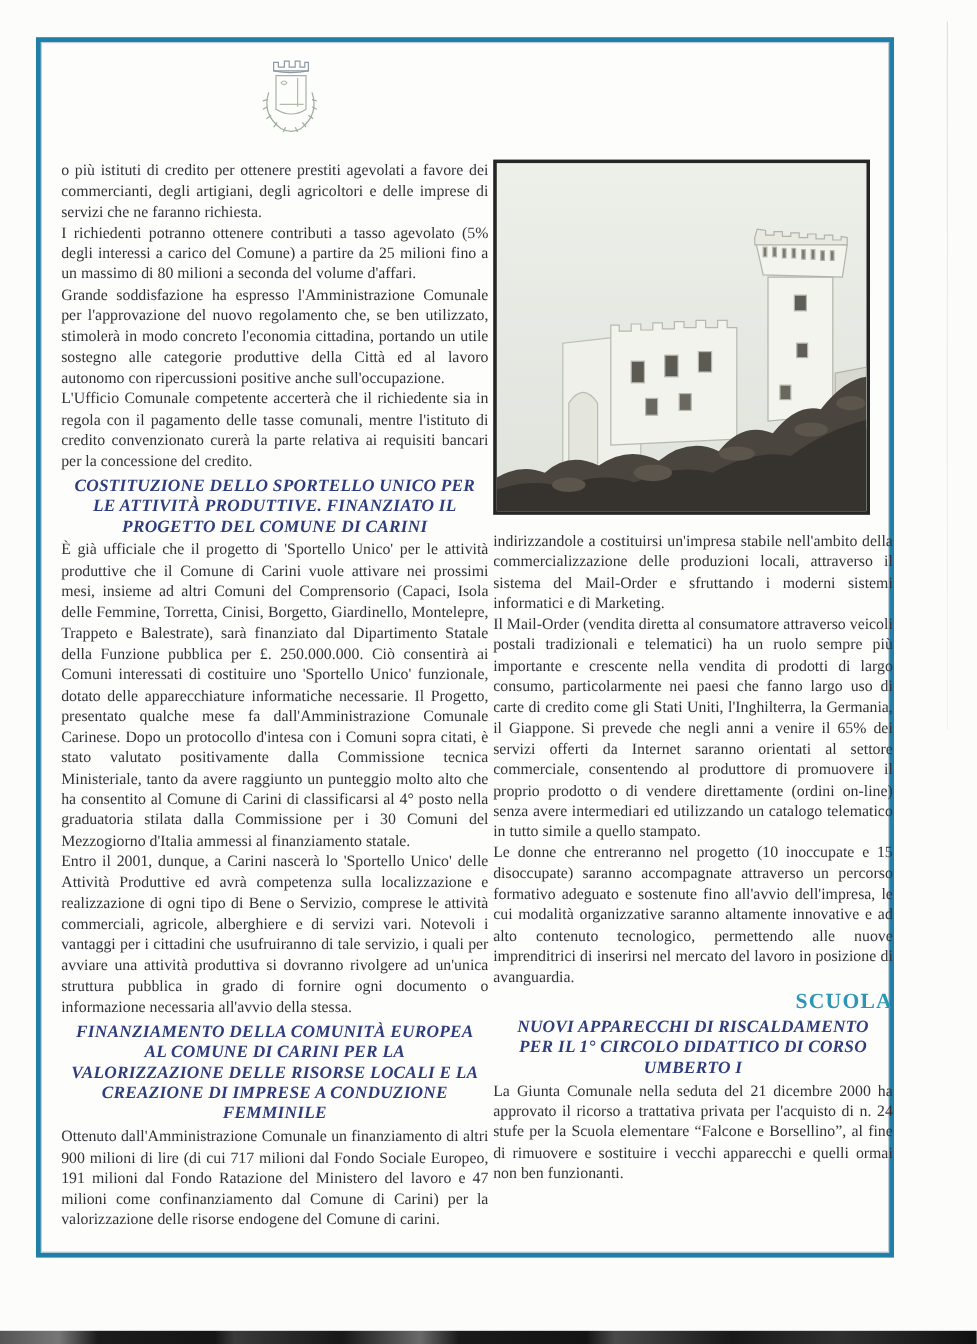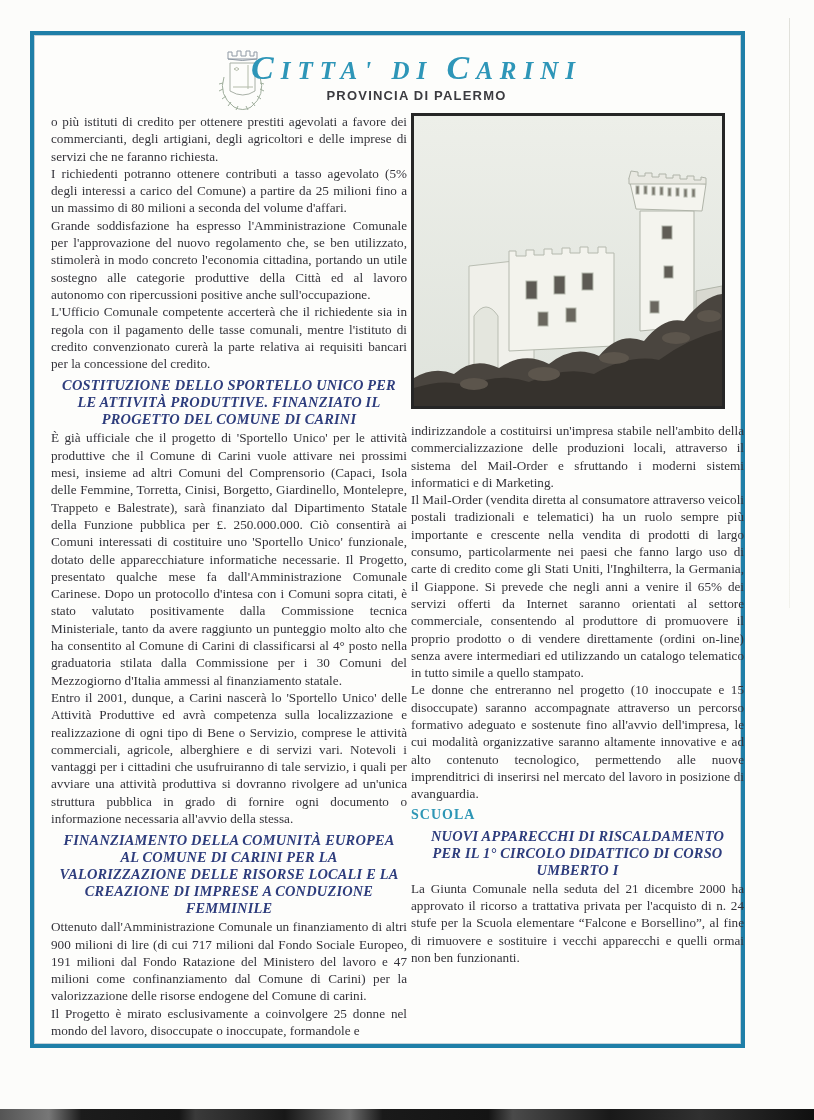--- a/index.html
+++ b/index.html
@@ -32,33 +32,33 @@
     white-space:nowrap;
   }
   .title .bigc{font-size:34px;letter-spacing:7px;}
   .subtitle{
     margin-top:1px;
     font-family:"Liberation Sans", sans-serif;
     font-weight:bold;color:#3b3b40;
     font-size:13px;letter-spacing:1.2px;
   }
   
-  .col{position:absolute;top:78px;color:#34333a;font-size:13.2px;line-height:17.3px;text-align:justify;}
+  .col{position:absolute;top:98px;color:#34333a;font-size:13.2px;line-height:17.3px;text-align:justify;}
   .col p{margin:0;}
   .col-left{left:17px;width:356px;}
   .col-right{left:377px;width:333px;}
   h3.head{
     margin:5px 6px 1px 6px;text-align:center;
     font-size:14.4px;line-height:17px;
     font-style:italic;font-weight:bold;
     color:#2e3d7d;letter-spacing:.2px;font-family:Liberation Serif, serif;
   }
   .section-label{
-    margin:3px 0 0 0;text-align:left;
-    font-weight:bold;font-size:14px;letter-spacing:1px;
+    margin:3px 0 0 0;text-align:right;
+    font-weight:bold;font-size:18px;letter-spacing:1px;
     color:#2e96b5;
   }
   
   .photo{
     width:308px;height:290px;
     border:3px solid #262626;
     margin-bottom:13px;
     background:#e9ebe6;
     display:block;
   }
@@ -98,38 +98,33 @@
             <path d="M28 59 l-2 4"></path>
           <path d="M50 36 l4 1"></path>
             <path d="M50 42 l4 2"></path>
             <path d="M47 49 l4 3"></path>
           <path d="M42 55 l3 4"></path>
             <path d="M36 59 l2 4"></path>
         </g>
       </g>
     </svg>
 
-    <div class="title-block">
-      <div class="title"><span class="bigc">C</span><span>ITTA' DI </span><span class="bigc">C</span><span>ARINI</span></div>
-      <div class="subtitle">PROVINCIA DI PALERMO</div>
-    </div>
 
     <div class="col col-left">
       <p>o più istituti di credito per ottenere prestiti agevolati a favore dei commercianti, degli artigiani, degli agricoltori e delle imprese di servizi che ne faranno richiesta.</p>
       <p>I richiedenti potranno ottenere contributi a tasso agevolato (5% degli interessi a carico del Comune) a partire da 25 milioni fino a un massimo di 80 milioni a seconda del volume d'affari.</p>
       <p>Grande soddisfazione ha espresso l'Amministrazione Comunale per l'approvazione del nuovo regolamento che, se ben utilizzato, stimolerà in modo concreto l'economia cittadina, portando  un utile sostegno alle categorie produttive della Città ed al lavoro autonomo con ripercussioni positive anche sull'occupazione.</p>
       <p>L'Ufficio Comunale competente accerterà che il richiedente sia in regola con il pagamento delle tasse comunali, mentre l'istituto di credito convenzionato curerà la parte relativa ai requisiti bancari per la concessione del credito.</p>
 
       <h3 class="head">COSTITUZIONE DELLO SPORTELLO UNICO PER LE ATTIVITÀ PRODUTTIVE. FINANZIATO IL PROGETTO DEL COMUNE DI CARINI</h3>
       <p>È già ufficiale che il progetto di 'Sportello Unico' per le attività produttive che il Comune di Carini vuole attivare nei prossimi mesi, insieme ad altri Comuni del Comprensorio (Capaci, Isola delle Femmine, Torretta, Cinisi, Borgetto, Giardinello, Montelepre, Trappeto e Balestrate), sarà finanziato dal Dipartimento Statale della Funzione pubblica per £. 250.000.000. Ciò consentirà ai Comuni interessati di costituire uno 'Sportello Unico' funzionale, dotato delle apparecchiature informatiche necessarie. Il Progetto, presentato qualche mese fa dall'Amministrazione Comunale Carinese. Dopo un protocollo d'intesa con i Comuni sopra citati, è stato valutato positivamente dalla Commissione tecnica Ministeriale, tanto da avere raggiunto un punteggio molto alto che ha consentito al Comune di Carini di classificarsi al 4° posto nella graduatoria stilata dalla Commissione per i 30 Comuni del Mezzogiorno d'Italia ammessi al finanziamento statale.</p>
       <p>Entro il 2001, dunque, a Carini nascerà lo 'Sportello Unico' delle Attività Produttive ed avrà competenza sulla localizzazione e realizzazione di ogni tipo di Bene o Servizio, comprese le attività commerciali, agricole, alberghiere e di servizi vari. Notevoli i vantaggi per i cittadini che usufruiranno di tale servizio, i quali per avviare una attività produttiva  si dovranno rivolgere ad un'unica struttura pubblica in grado di fornire ogni documento o informazione necessaria all'avvio della stessa.</p>
 
       <h3 class="head">FINANZIAMENTO DELLA COMUNITÀ EUROPEA AL COMUNE DI CARINI PER LA VALORIZZAZIONE DELLE RISORSE LOCALI E LA CREAZIONE DI IMPRESE A CONDUZIONE FEMMINILE</h3>
       <p>Ottenuto dall'Amministrazione Comunale un finanziamento di altri 900 milioni di lire (di cui 717 milioni dal Fondo Sociale Europeo, 191 milioni dal Fondo Ratazione del Ministero del lavoro e 47 milioni come confinanziamento dal Comune di Carini) per la valorizzazione delle risorse endogene del Comune di carini.</p>
-      <p>Il Progetto è mirato esclusivamente a coinvolgere 25 donne nel mondo del lavoro, disoccupate o inoccupate, formandole e</p>
     </div>
 
     <div class="col col-right">
       <svg class="photo" viewBox="0 0 308 290" preserveAspectRatio="none">
         <defs>
           <linearGradient id="sky" x1="0" y1="0" x2="0" y2="1">
             <stop offset="0" stop-color="#edefe9"></stop>
               <stop offset="1" stop-color="#dfe3dc"></stop>
           </linearGradient>
         </defs>

